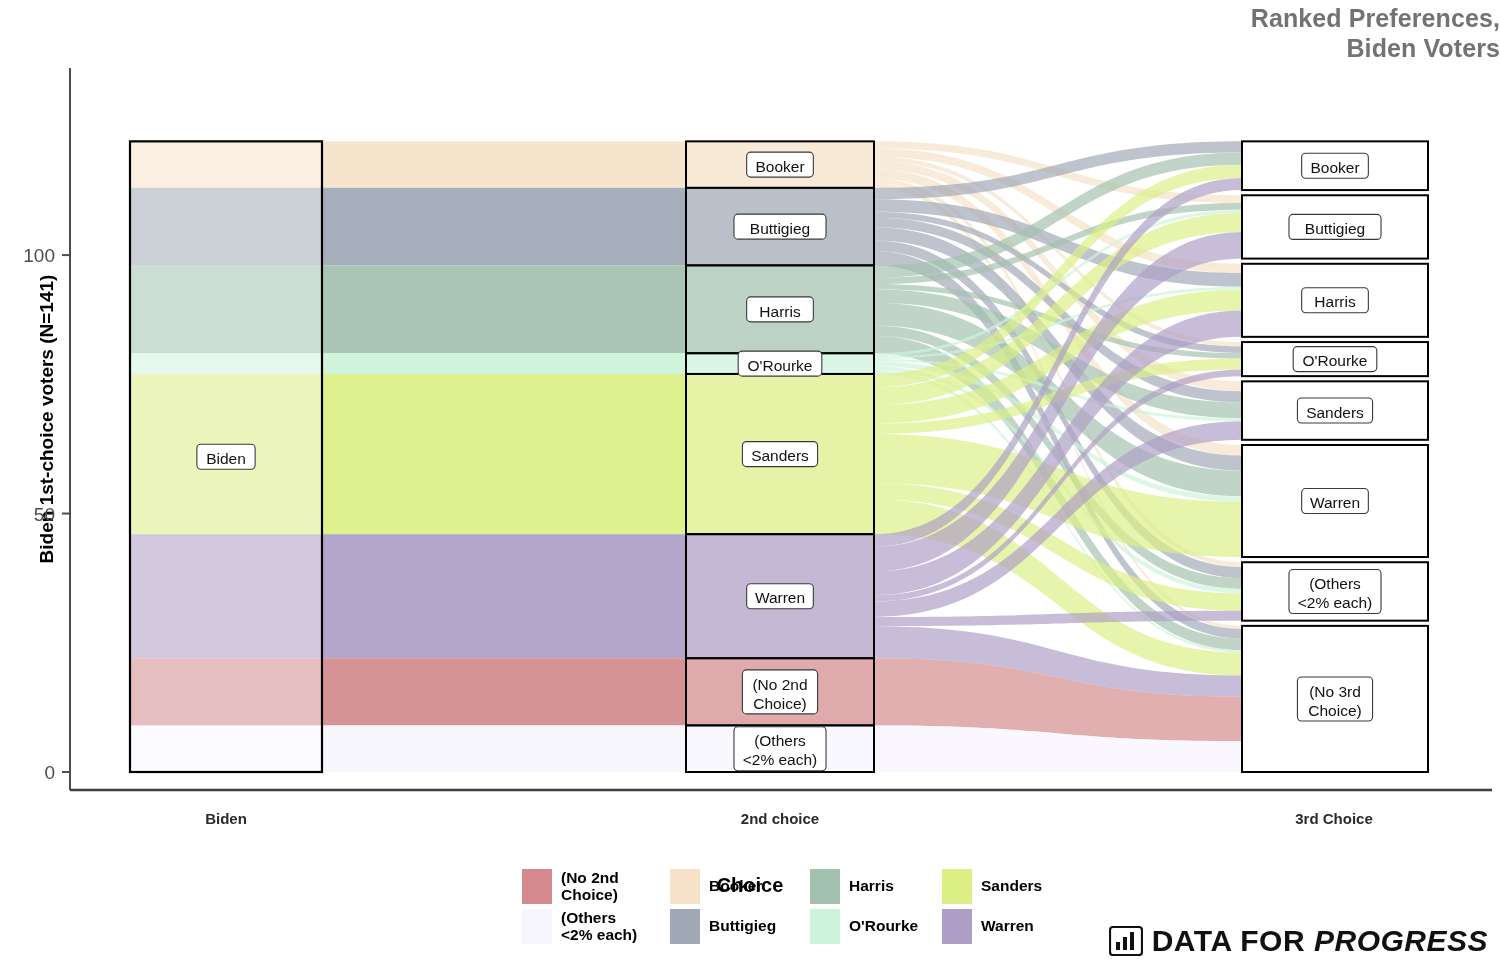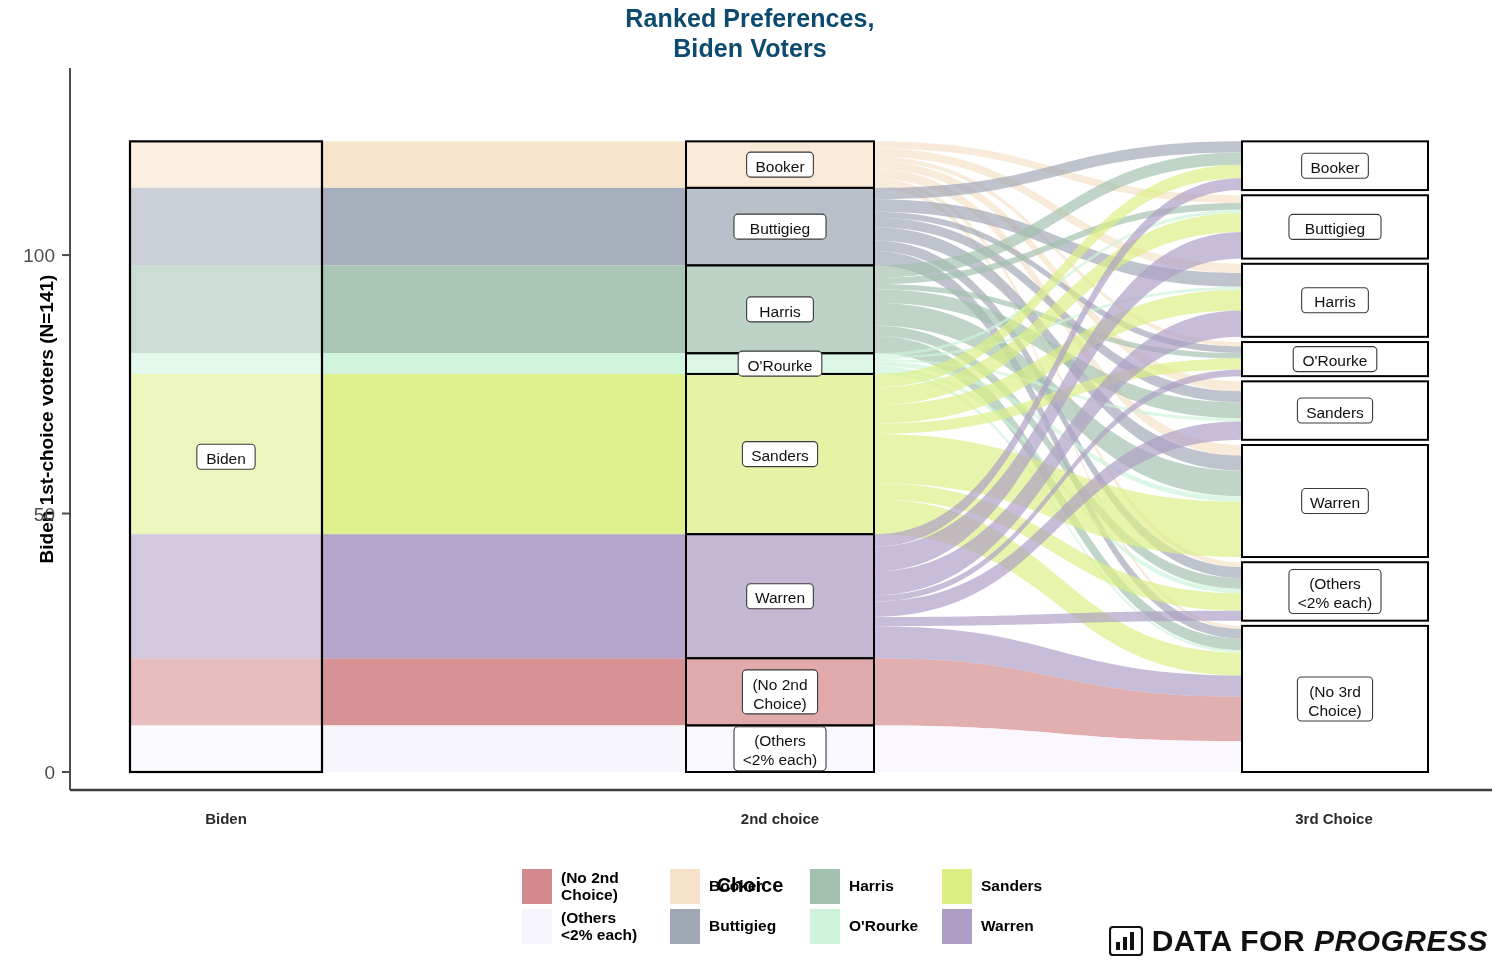--- a/index.html
+++ b/index.html
@@ -1,21 +1,21 @@
 <!DOCTYPE html>
 <html><head>
 <meta charset="utf-8">
 <style>
   html,body{margin:0;padding:0;background:#ffffff;}
   body{width:1500px;height:964px;font-family:"Liberation Sans",sans-serif;color:#111;overflow:hidden;}
   #root{position:relative;width:1500px;height:964px;}
 
   .title{
-    position:absolute;left:0;top:4px;width:1500px;text-align:center;
-    font-size:25px;font-weight:bold;line-height:1.18;letter-spacing:.1px;color:#0c4a6e;
+    position:absolute;left:0;top:4px;width:1500px;text-align:right;
+    font-size:25px;font-weight:bold;line-height:1.18;letter-spacing:.1px;color:#737373;
     white-space:pre-line;
   }
 
   .ylab{
     position:absolute;left:-303px;top:408px;width:700px;text-align:center;
     transform:rotate(-90deg);transform-origin:center center;
     font-size:19px;font-weight:bold;color:#000;
   }
 
   .plotsvg{position:absolute;left:0;top:0;}

